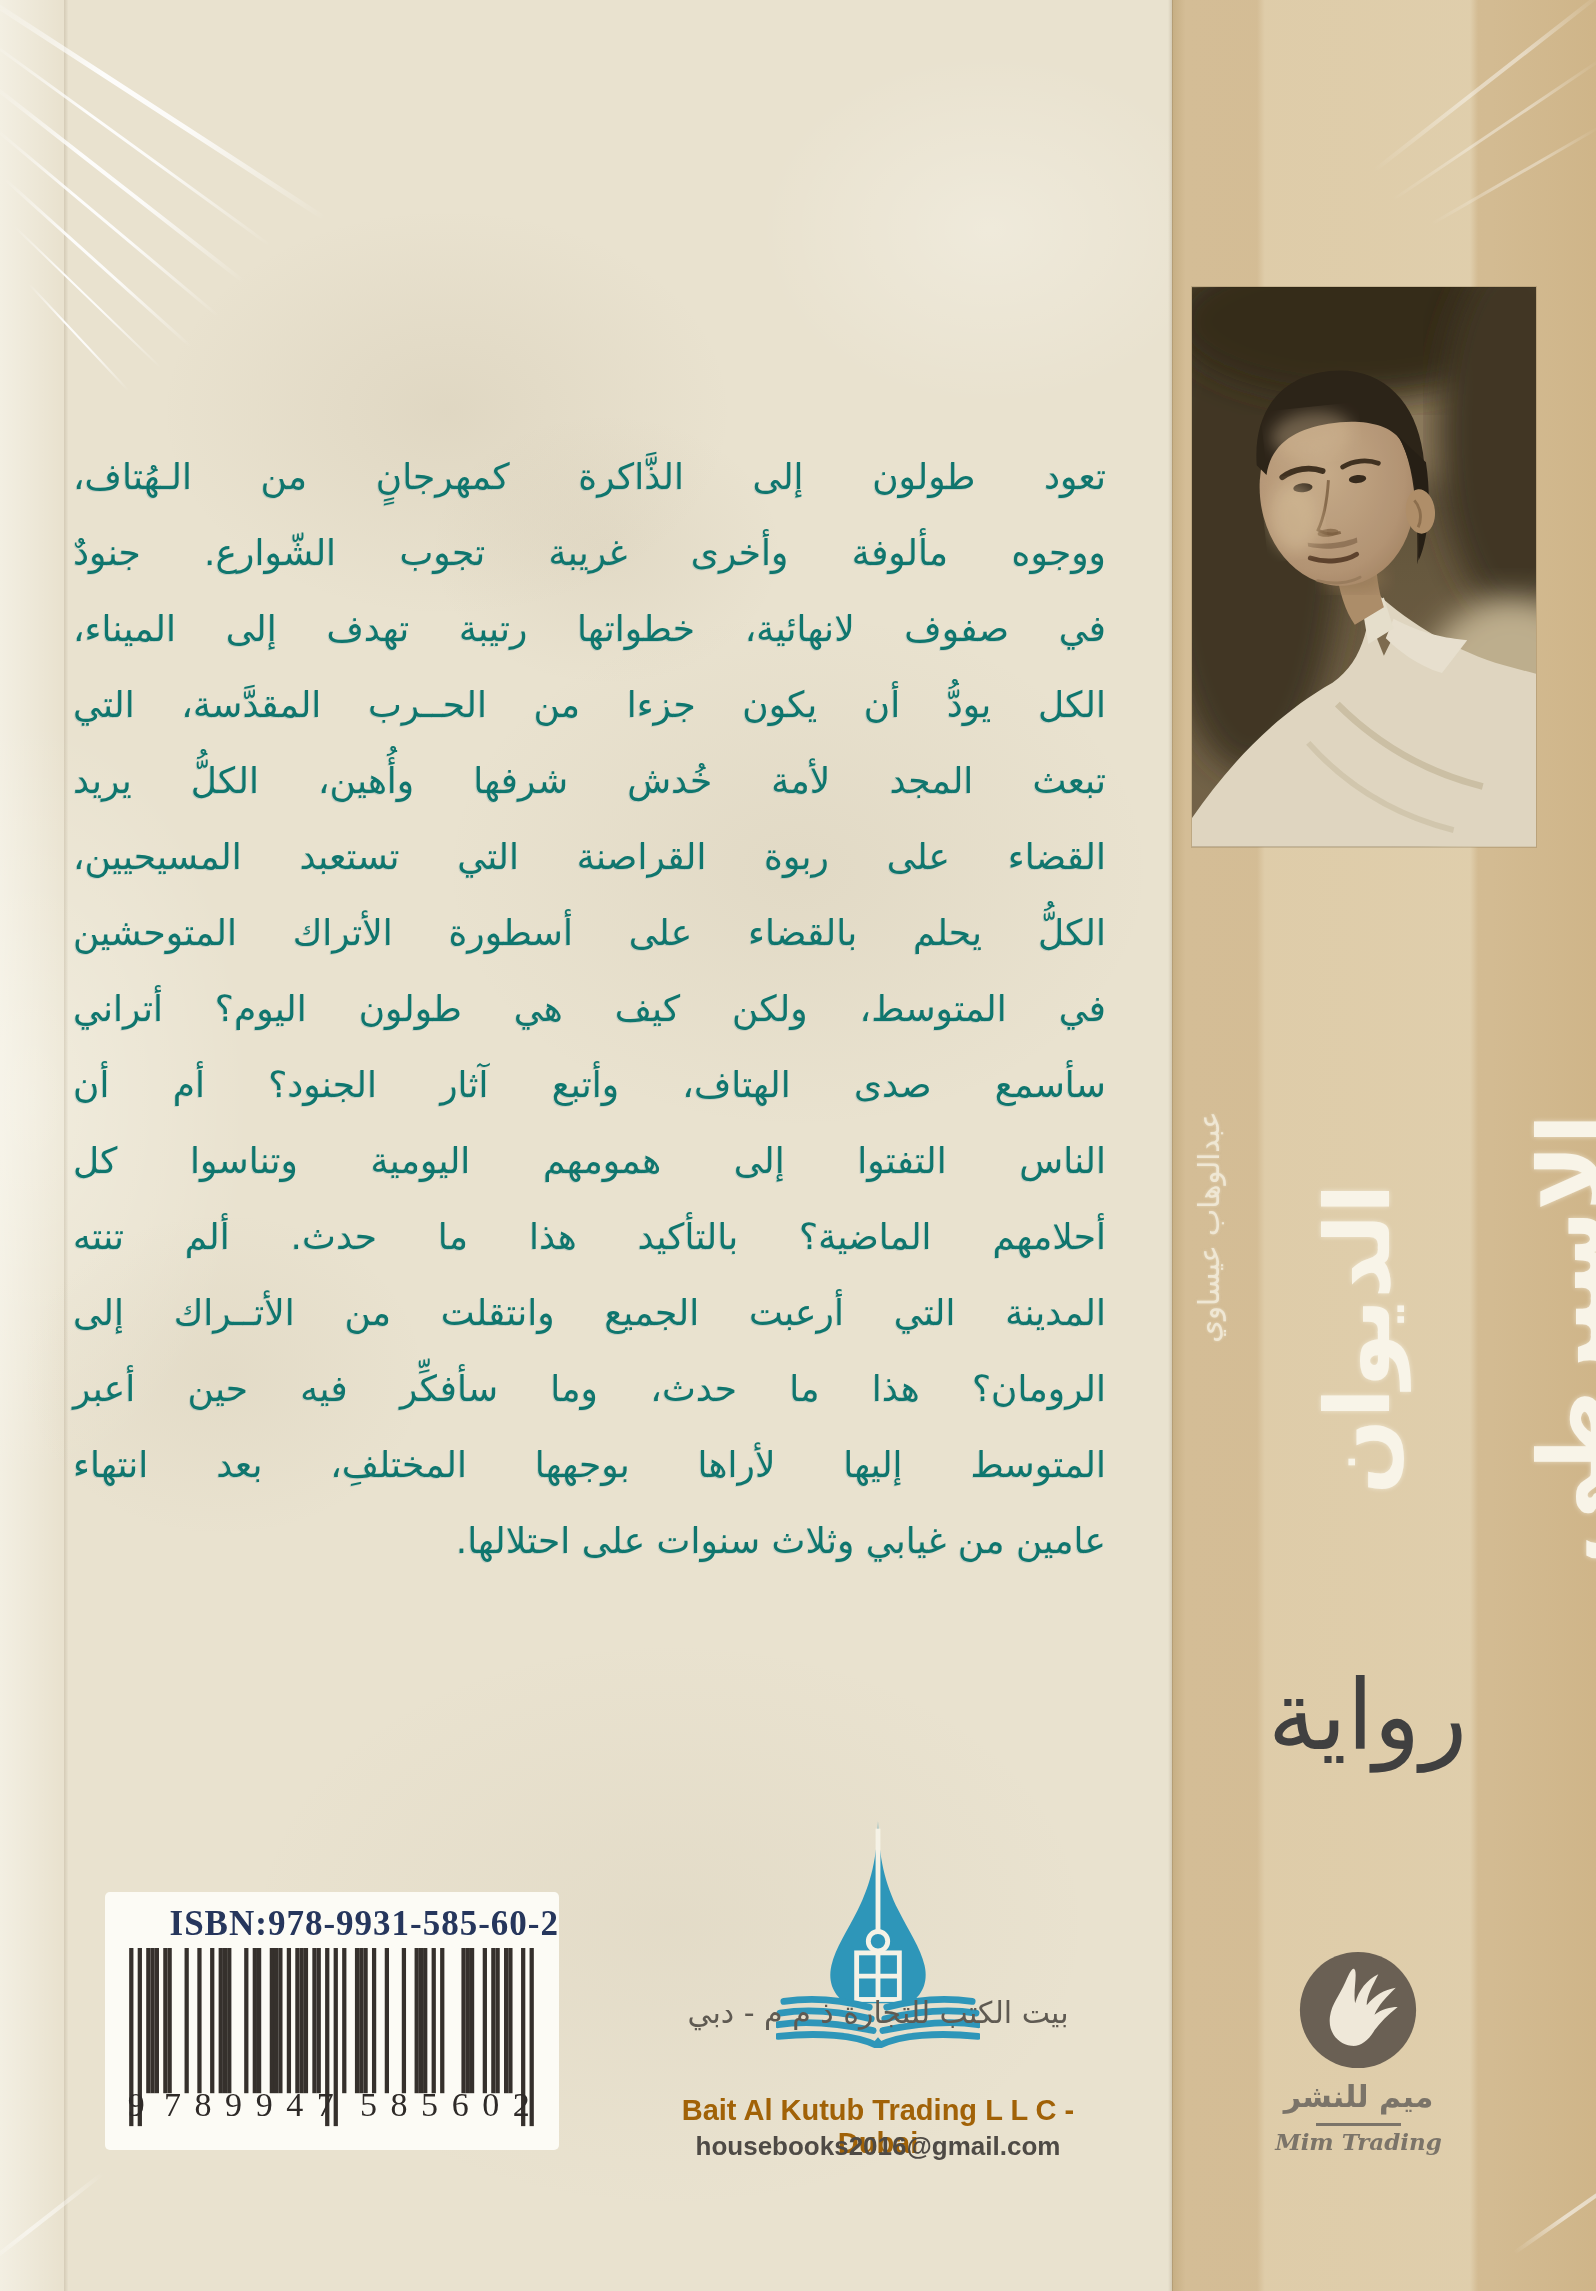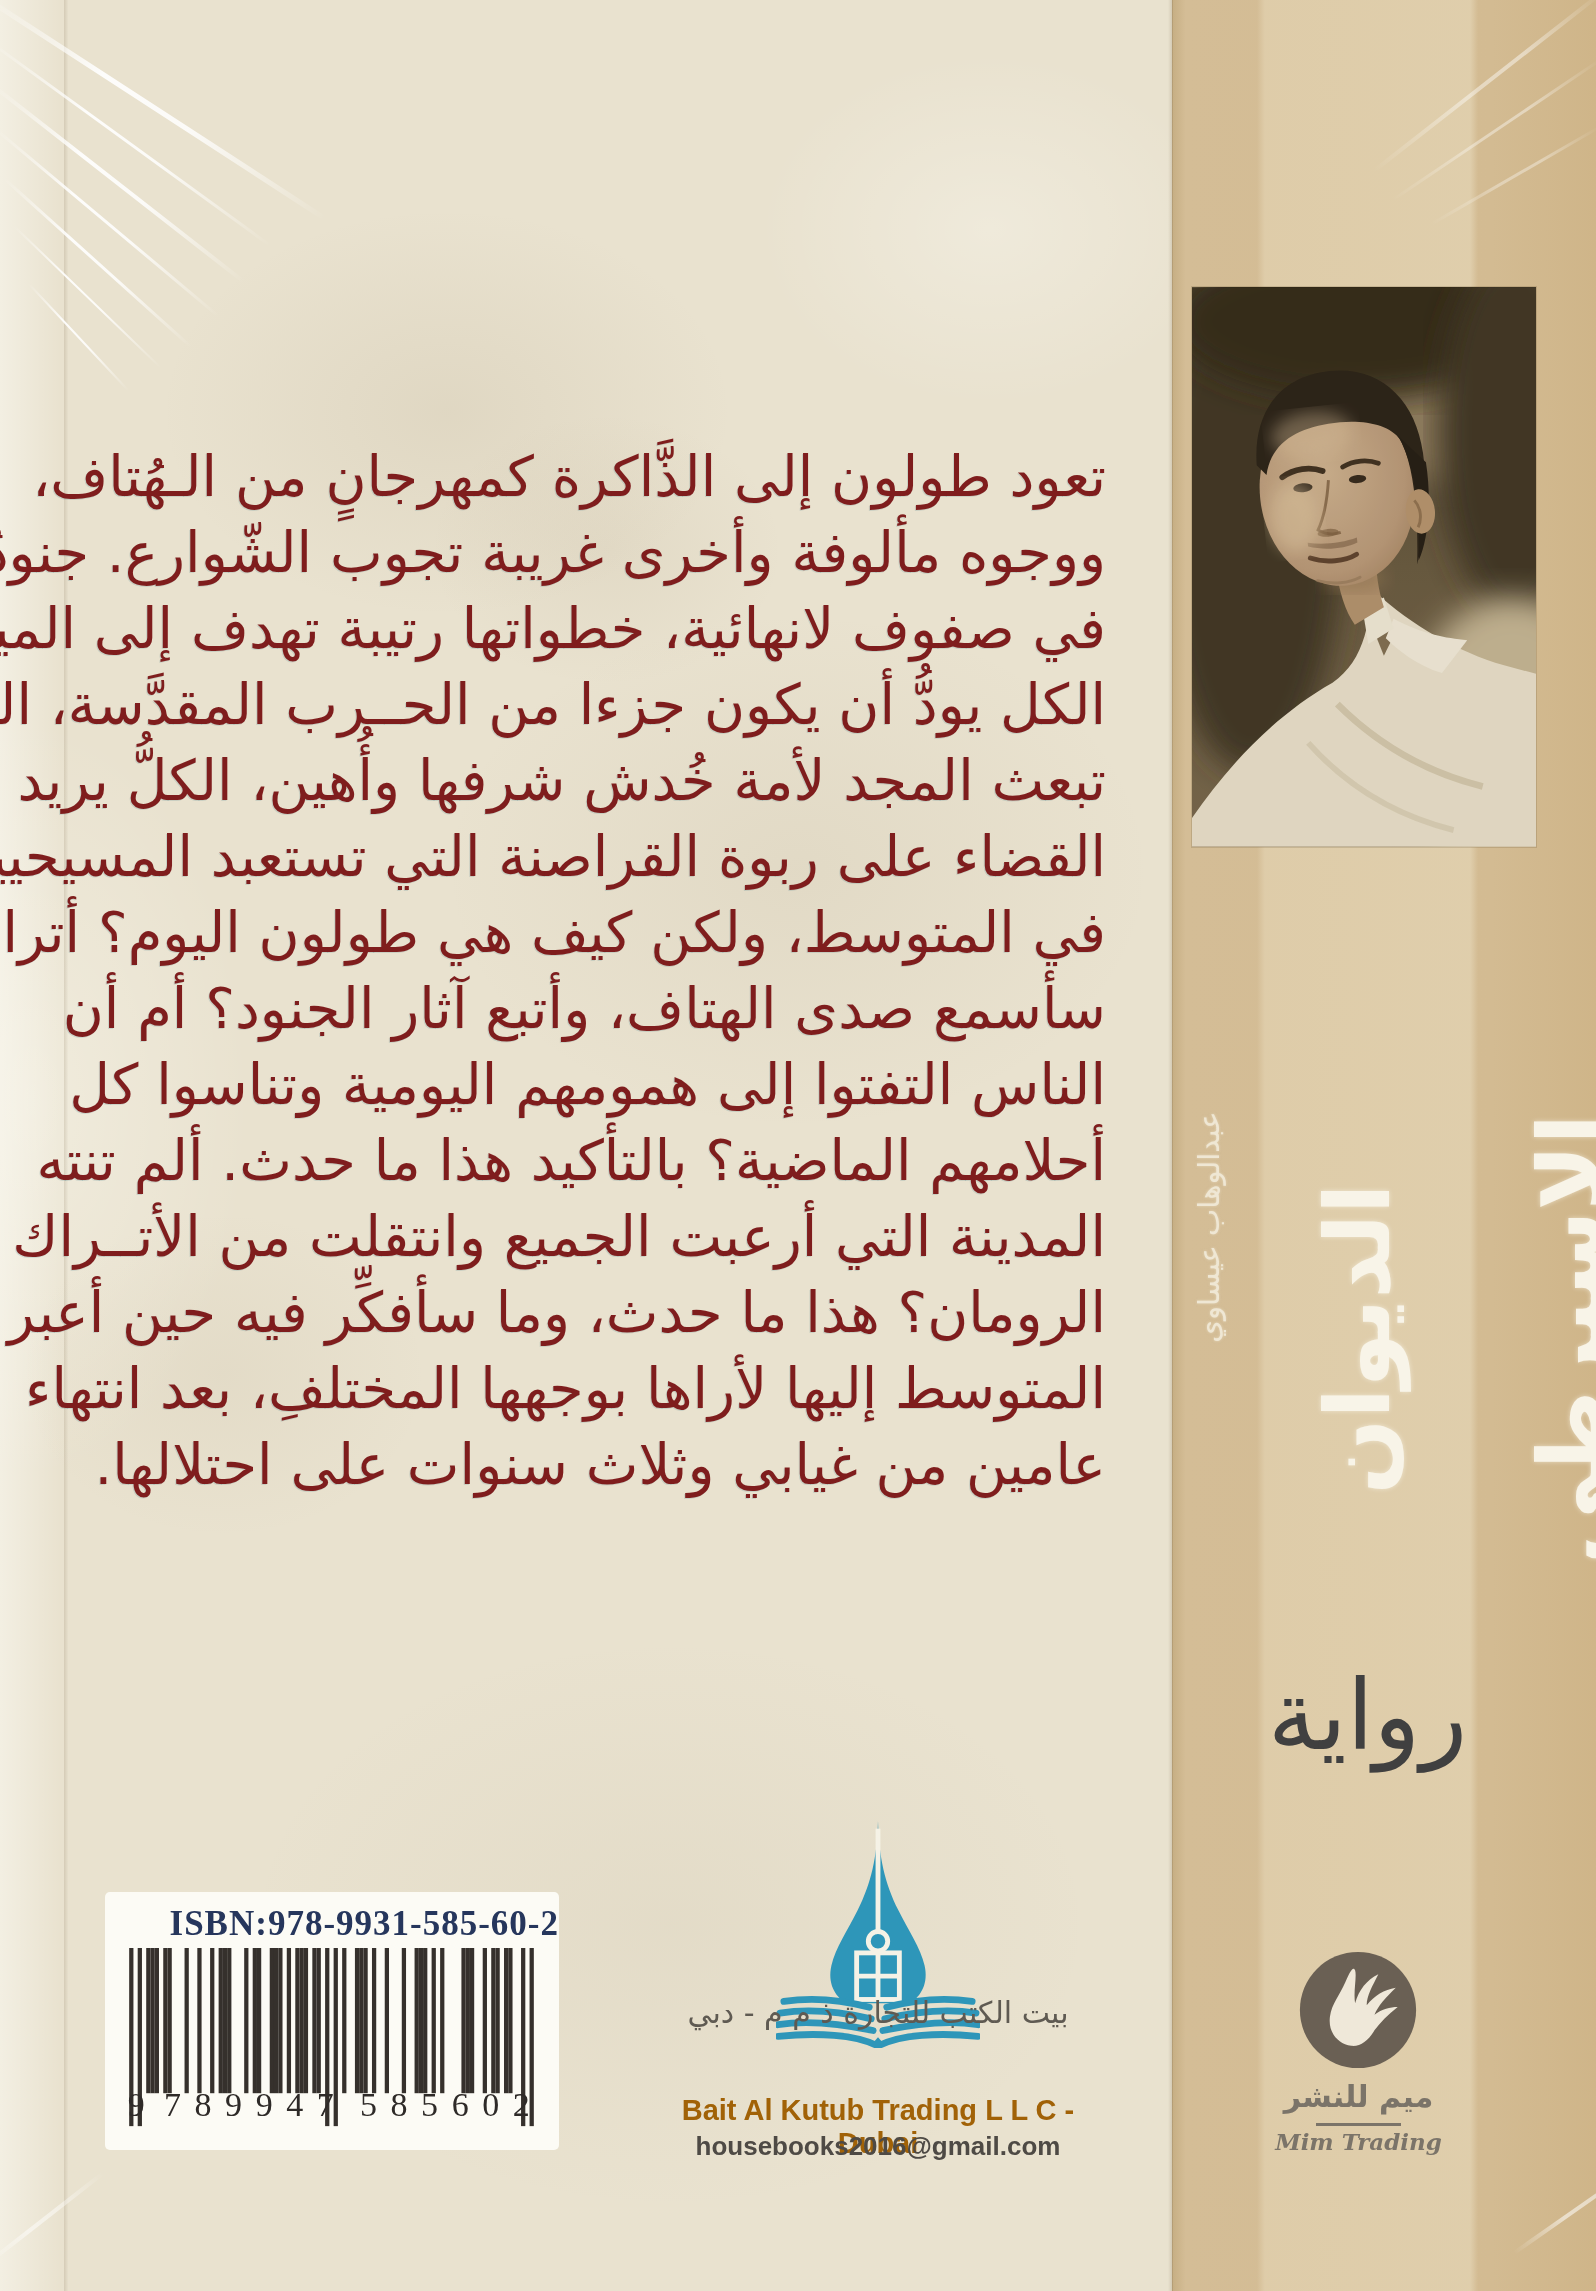--- a/index.html
+++ b/index.html
@@ -29,21 +29,21 @@
     background:linear-gradient(90deg,rgba(255,255,255,0),rgba(255,255,255,.92) 35%,rgba(255,255,255,.85) 60%,rgba(255,255,255,0));}
   
   .strip{position:absolute;top:0;left:1172px;width:424px;height:100%;
     background:linear-gradient(90deg,#c6ae83 0px,#d4bd96 13.6px,#d3bb92 320px,#cfb589 424px);}
   .strip-seam{position:absolute;top:0;left:1168px;width:4.9px;height:100%;
     background:linear-gradient(90deg,rgba(110,90,60,.0),rgba(110,90,60,.22));}
   .strip-light{position:absolute;top:0;left:1257px;width:221px;height:100%;
     background:linear-gradient(90deg,rgba(223,205,170,0) 0,rgba(223,205,170,.95) 7.8px,rgba(224,207,173,.95) calc(100% - 7.8px),rgba(223,205,170,0) 100%);}
   
   .blurb{position:absolute;left:73px;top:439px;width:1033px;direction:rtl;
-    color:#7f1d1d;font-size:56px;line-height:76px;
+    color:#0f766e;font-size:36px;line-height:76px;
     text-shadow:-1px 1px 0 rgba(90,140,150,.22);}
   .blurb .bline{text-align:justify;text-align-last:justify;height:76px;white-space:nowrap;}
   .blurb .bline.last{text-align-last:right;}
   
   .spine-title{position:absolute;left:1252px;top:1640px;width:602px;height:213px;
     transform:rotate(-90deg);transform-origin:0 0;
     direction:rtl;text-align:center;line-height:213px;font-size:89px;font-weight:bold;
     color:#f8f4e8;text-shadow:0 0 5.8px rgba(255,253,244,.55);}
   .spine-author{position:absolute;left:1186px;top:1431px;width:408px;height:47px;
     transform:rotate(-90deg);transform-origin:0 0;
@@ -96,20 +96,21 @@
   <div class="strip-seam"></div>
   <div class="strip-light"></div>
 
   <div class="blurb">
     <div class="bline">تعود طولون إلى الذَّاكرة كمهرجانٍ من الـهُتاف،</div>
     <div class="bline">ووجوه مألوفة وأخرى غريبة تجوب الشّوارع. جنودٌ</div>
     <div class="bline">في صفوف لانهائية، خطواتها رتيبة تهدف إلى الميناء،</div>
     <div class="bline">الكل يودُّ أن يكون جزءا من الحــرب المقدَّسة، التي</div>
     <div class="bline">تبعث المجد لأمة خُدش شرفها وأُهين، الكلُّ يريد</div>
     <div class="bline">القضاء على ربوة القراصنة التي تستعبد المسيحيين،</div>
+    <div class="bline">الكلُّ يحلم بالقضاء على أسطورة الأتراك المتوحشين</div>
     <div class="bline">في المتوسط، ولكن كيف هي طولون اليوم؟ أتراني</div>
     <div class="bline">سأسمع صدى الهتاف، وأتبع آثار الجنود؟ أم أن</div>
     <div class="bline">الناس التفتوا إلى همومهم اليومية وتناسوا كل</div>
     <div class="bline">أحلامهم الماضية؟ بالتأكيد هذا ما حدث. ألم تنته</div>
     <div class="bline">المدينة التي أرعبت الجميع وانتقلت من الأتــراك إلى</div>
     <div class="bline">الرومان؟ هذا ما حدث، وما سأفكِّر فيه حين أعبر</div>
     <div class="bline">المتوسط إليها لأراها بوجهها المختلفِ، بعد انتهاء</div>
     <div class="bline last">عامين من غيابي وثلاث سنوات على احتلالها.</div>
   </div>
 

